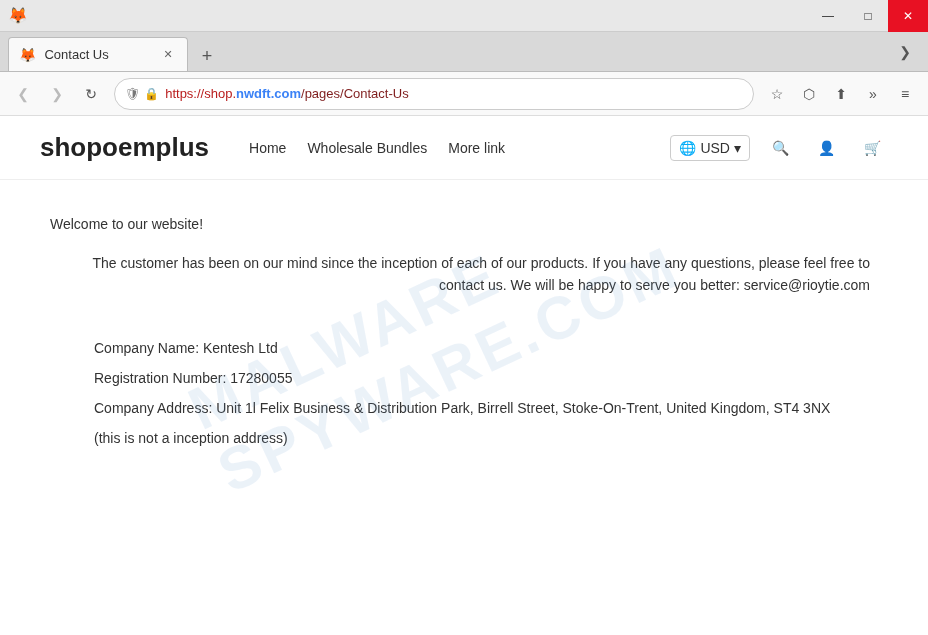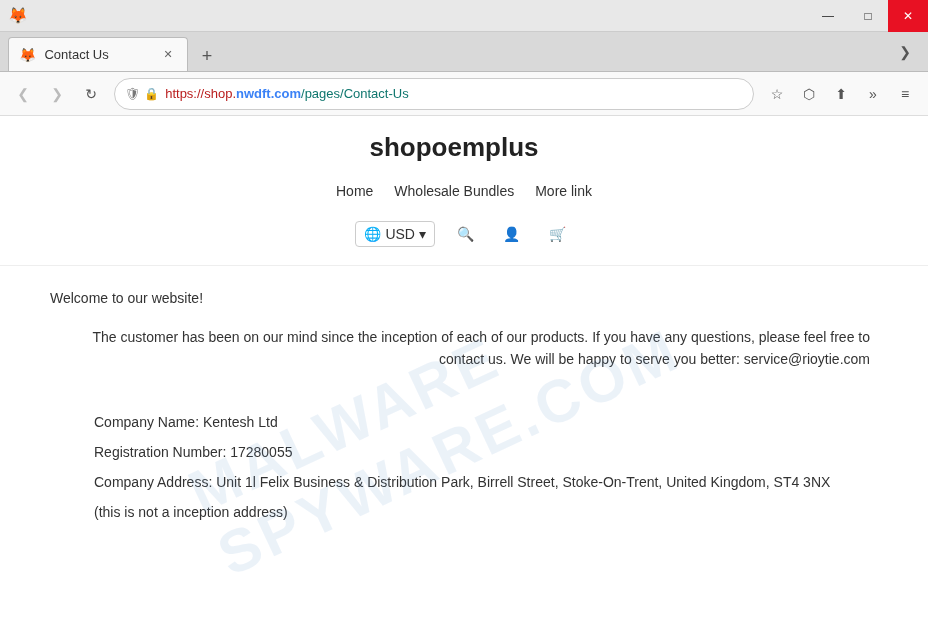--- a/index.html
+++ b/index.html
@@ -167,21 +167,20 @@
       overflow-y: auto;
     }
 
     
     .site-header {
       display: flex;
       align-items: center;
       padding: 16px 40px;
       border-bottom: 1px solid #eee;
       gap: 20px;
-      flex-direction: column;
     }
     .site-logo {
       font-size: 26px;
       font-weight: bold;
       color: #222;
       margin-right: 20px;
     }
     .site-nav {
       display: flex;
       align-items: center;
@@ -213,20 +212,21 @@
     
     .main-content {
       padding: 24px 50px;
       max-width: 920px;
       position: relative;
     }
     .welcome-text {
       font-size: 14px;
       color: #333;
       margin-bottom: 20px;
+      margin-top: 12px;
     }
     .description-text {
       font-size: 14px;
       color: #333;
       line-height: 1.6;
       margin-bottom: 37px;
       text-align: right;
     }
     .contact-block {
       margin-left: 44px;
@@ -285,21 +285,21 @@
   <button class="nav-btn disabled">❮</button>
   <button class="nav-btn disabled">❯</button>
   <button class="nav-btn">↻</button>
 
   <div class="address-bar">
     <div class="address-icons">
       <span>🛡</span>
       <span>🔒</span>
     </div>
     <div class="address-text">
-      <span style="color:#b91c1c;">https://shop.</span><span style="color:#3b82f6;font-weight:bold;">nwdft.com</span><span style="color:#0f766e;">/pages/Contact-Us</span>
+      <span style="color:#b91c1c;">https://shop.</span><span style="color:#3b82f6;font-weight:bold;">nwdft.com</span><span style="color:#7f1d1d;">/pages/Contact-Us</span>
     </div>
   </div>
 
   <div class="nav-right-icons">
     <button class="nav-btn">☆</button>
     <button class="nav-btn">⬡</button>
     <button class="nav-btn">⬆</button>
     <button class="nav-btn">»</button>
     <button class="nav-btn">≡</button>
   </div>

